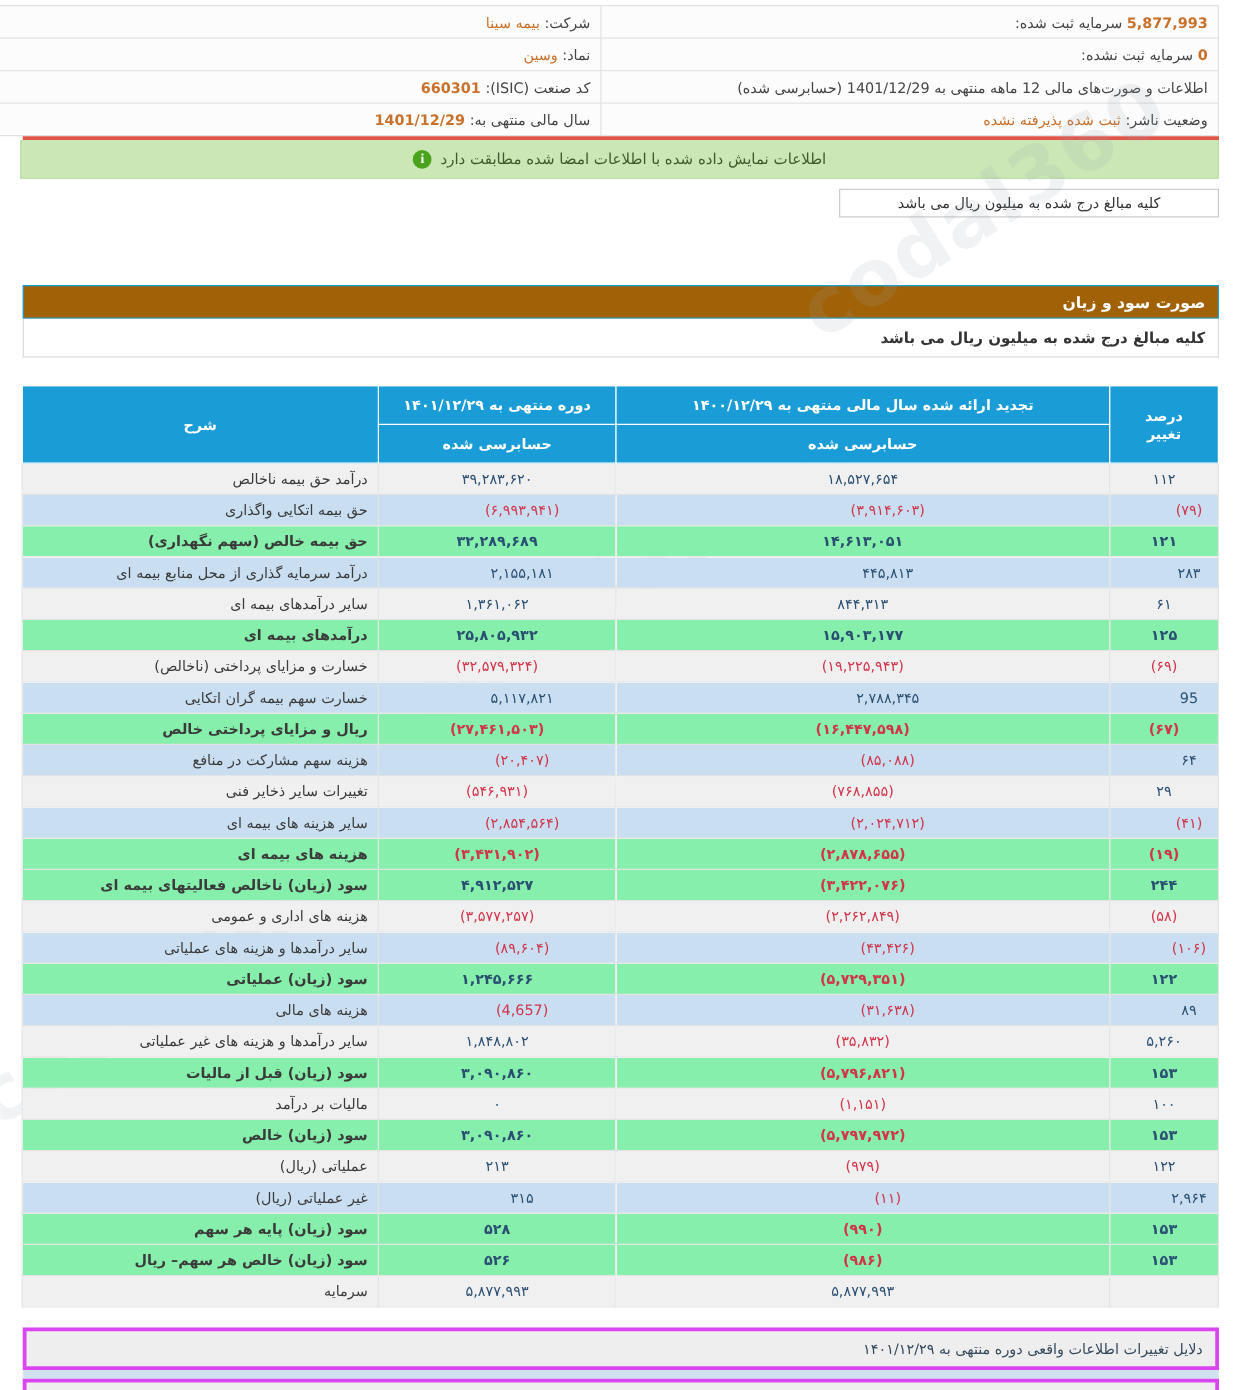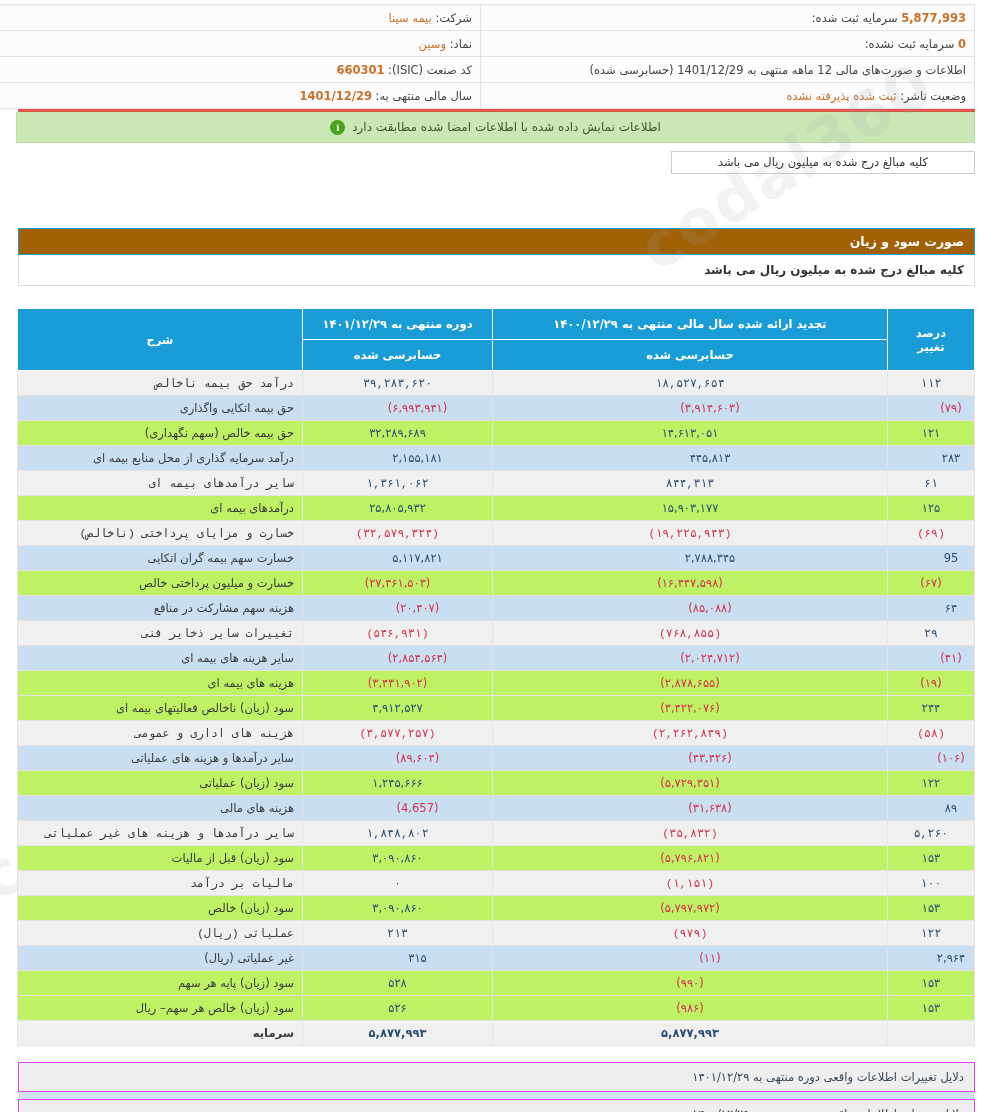--- a/index.html
+++ b/index.html
@@ -165,35 +165,35 @@
     padding: 0 8px;
     vertical-align: middle;
     white-space: nowrap;
     overflow: hidden;
   }
   td.c-desc { text-align: right; color: #3a3a3a; }
   td.c-num  { text-align: center; direction: ltr; unicode-bidi: embed; color: #2a4f72; }
   td.c-pct  { text-align: center; direction: ltr; unicode-bidi: embed; color: #2a4f72; }
   td.neg { color: #d1344b; }
 
-  tr.z-white   td { background: #f0f0f0; font-family: Liberation Mono, monospace; }
+  tr.z-white   td { background: #f0f0f0; }
   tr.z-blue    td { background: #c9dff1; padding-left: 48px; }
-  tr.z-yellow  td { background: #bef264; }
-  tr.z-plain   td { background: #f0f0f0; font-weight: bold; }
+  tr.z-yellow  td { background: #86efac; font-weight: bold; }
+  tr.z-plain   td { background: #f0f0f0; }
 
   
   col.w-pct  { width: 87px; }
   col.w-col1 { width: 395px; }
   col.w-col2 { width: 190px; }
   col.w-desc { width: 285px; }
 
   
   .footer-wrap { padding: 0 18px; margin-top: 16px; }
   .foot-row {
-    border: 1px solid #d946ef;
+    border: 3px solid #d946ef;
     background: #eeeeee;
     height: 28px;
     line-height: 28px;
     padding: 0 10px;
     font-size: 11.5px;
     color: #34485c;
     text-align: right;
   }
   .foot-sep {
     height: 7px;
@@ -337,21 +337,21 @@
         <tr class="z-blue">
           <td class="c-pct">95</td>
           <td class="c-num">۲,۷۸۸,۳۴۵</td>
           <td class="c-num">۵,۱۱۷,۸۲۱</td>
           <td class="c-desc">خسارت سهم بیمه گران اتکایی</td>
         </tr>
         <tr class="z-yellow">
           <td class="c-pct neg">(۶۷)</td>
           <td class="c-num neg">(۱۶,۴۴۷,۵۹۸)</td>
           <td class="c-num neg">(۲۷,۴۶۱,۵۰۳)</td>
-          <td class="c-desc">خسارت و میلیون پرداختی خالص</td>
+          <td class="c-desc">ریال و مزایای پرداختی خالص</td>
         </tr>
         <tr class="z-blue">
           <td class="c-pct">۶۴</td>
           <td class="c-num neg">(۸۵,۰۸۸)</td>
           <td class="c-num neg">(۲۰,۴۰۷)</td>
           <td class="c-desc">هزینه سهم مشارکت در منافع</td>
         </tr>
         <tr class="z-white">
           <td class="c-pct">۲۹</td>
           <td class="c-num neg">(۷۶۸,۸۵۵)</td>

